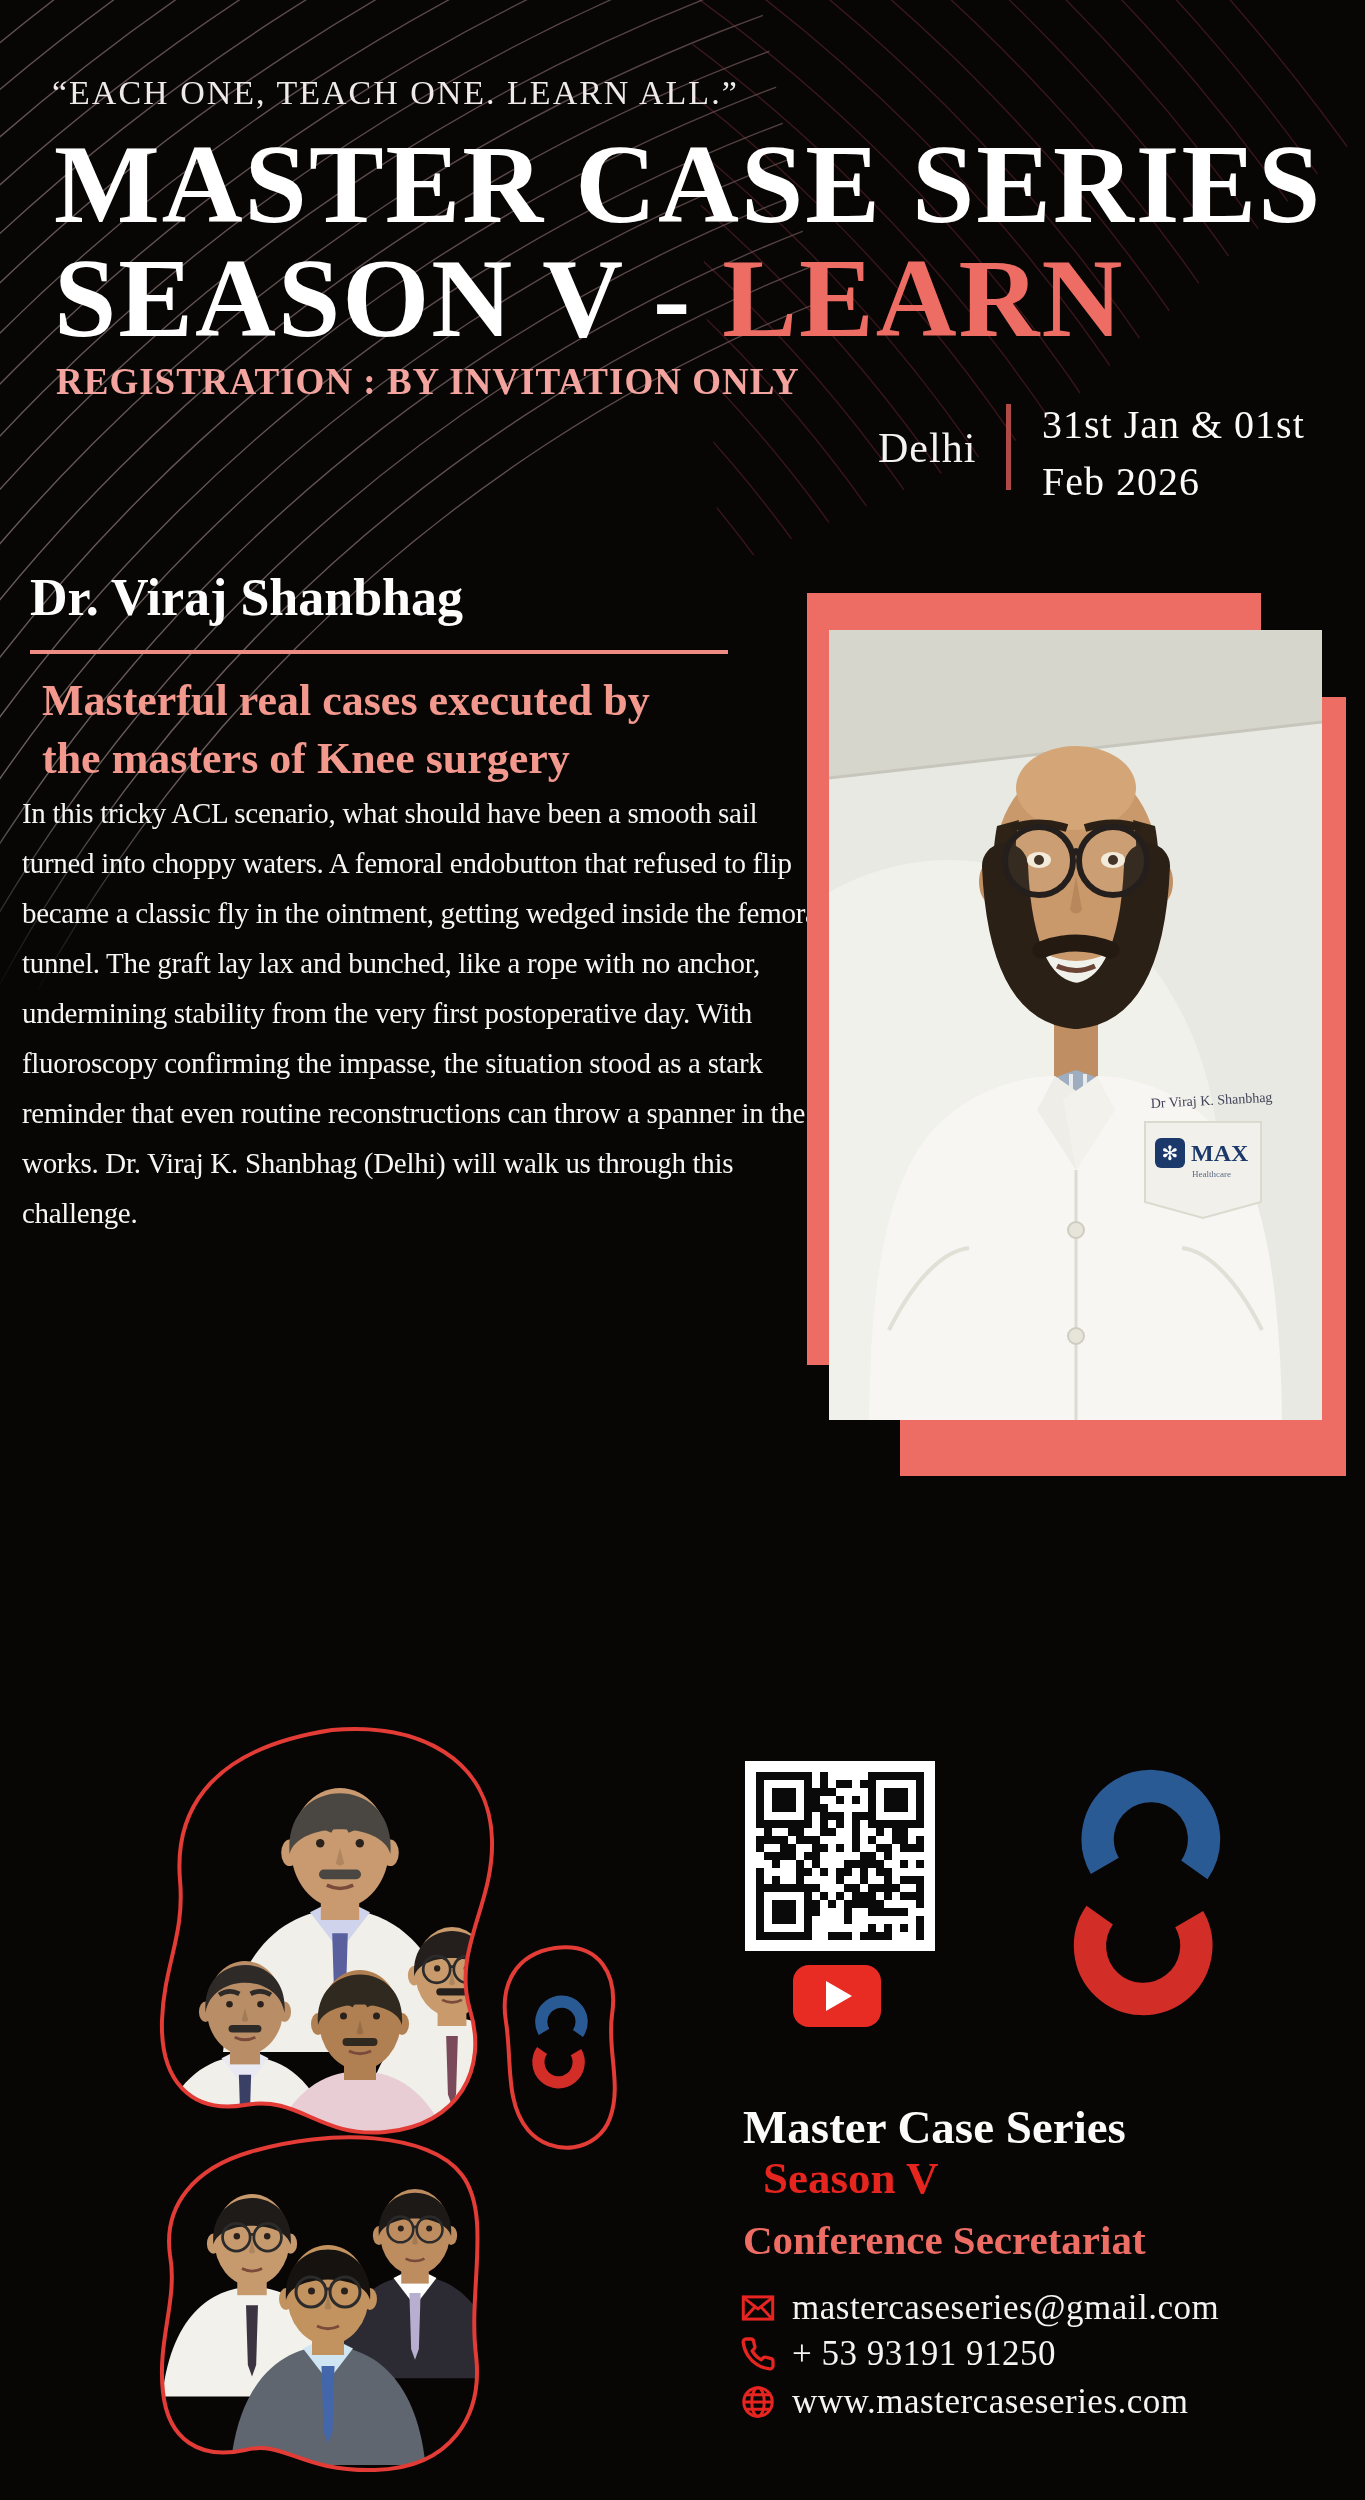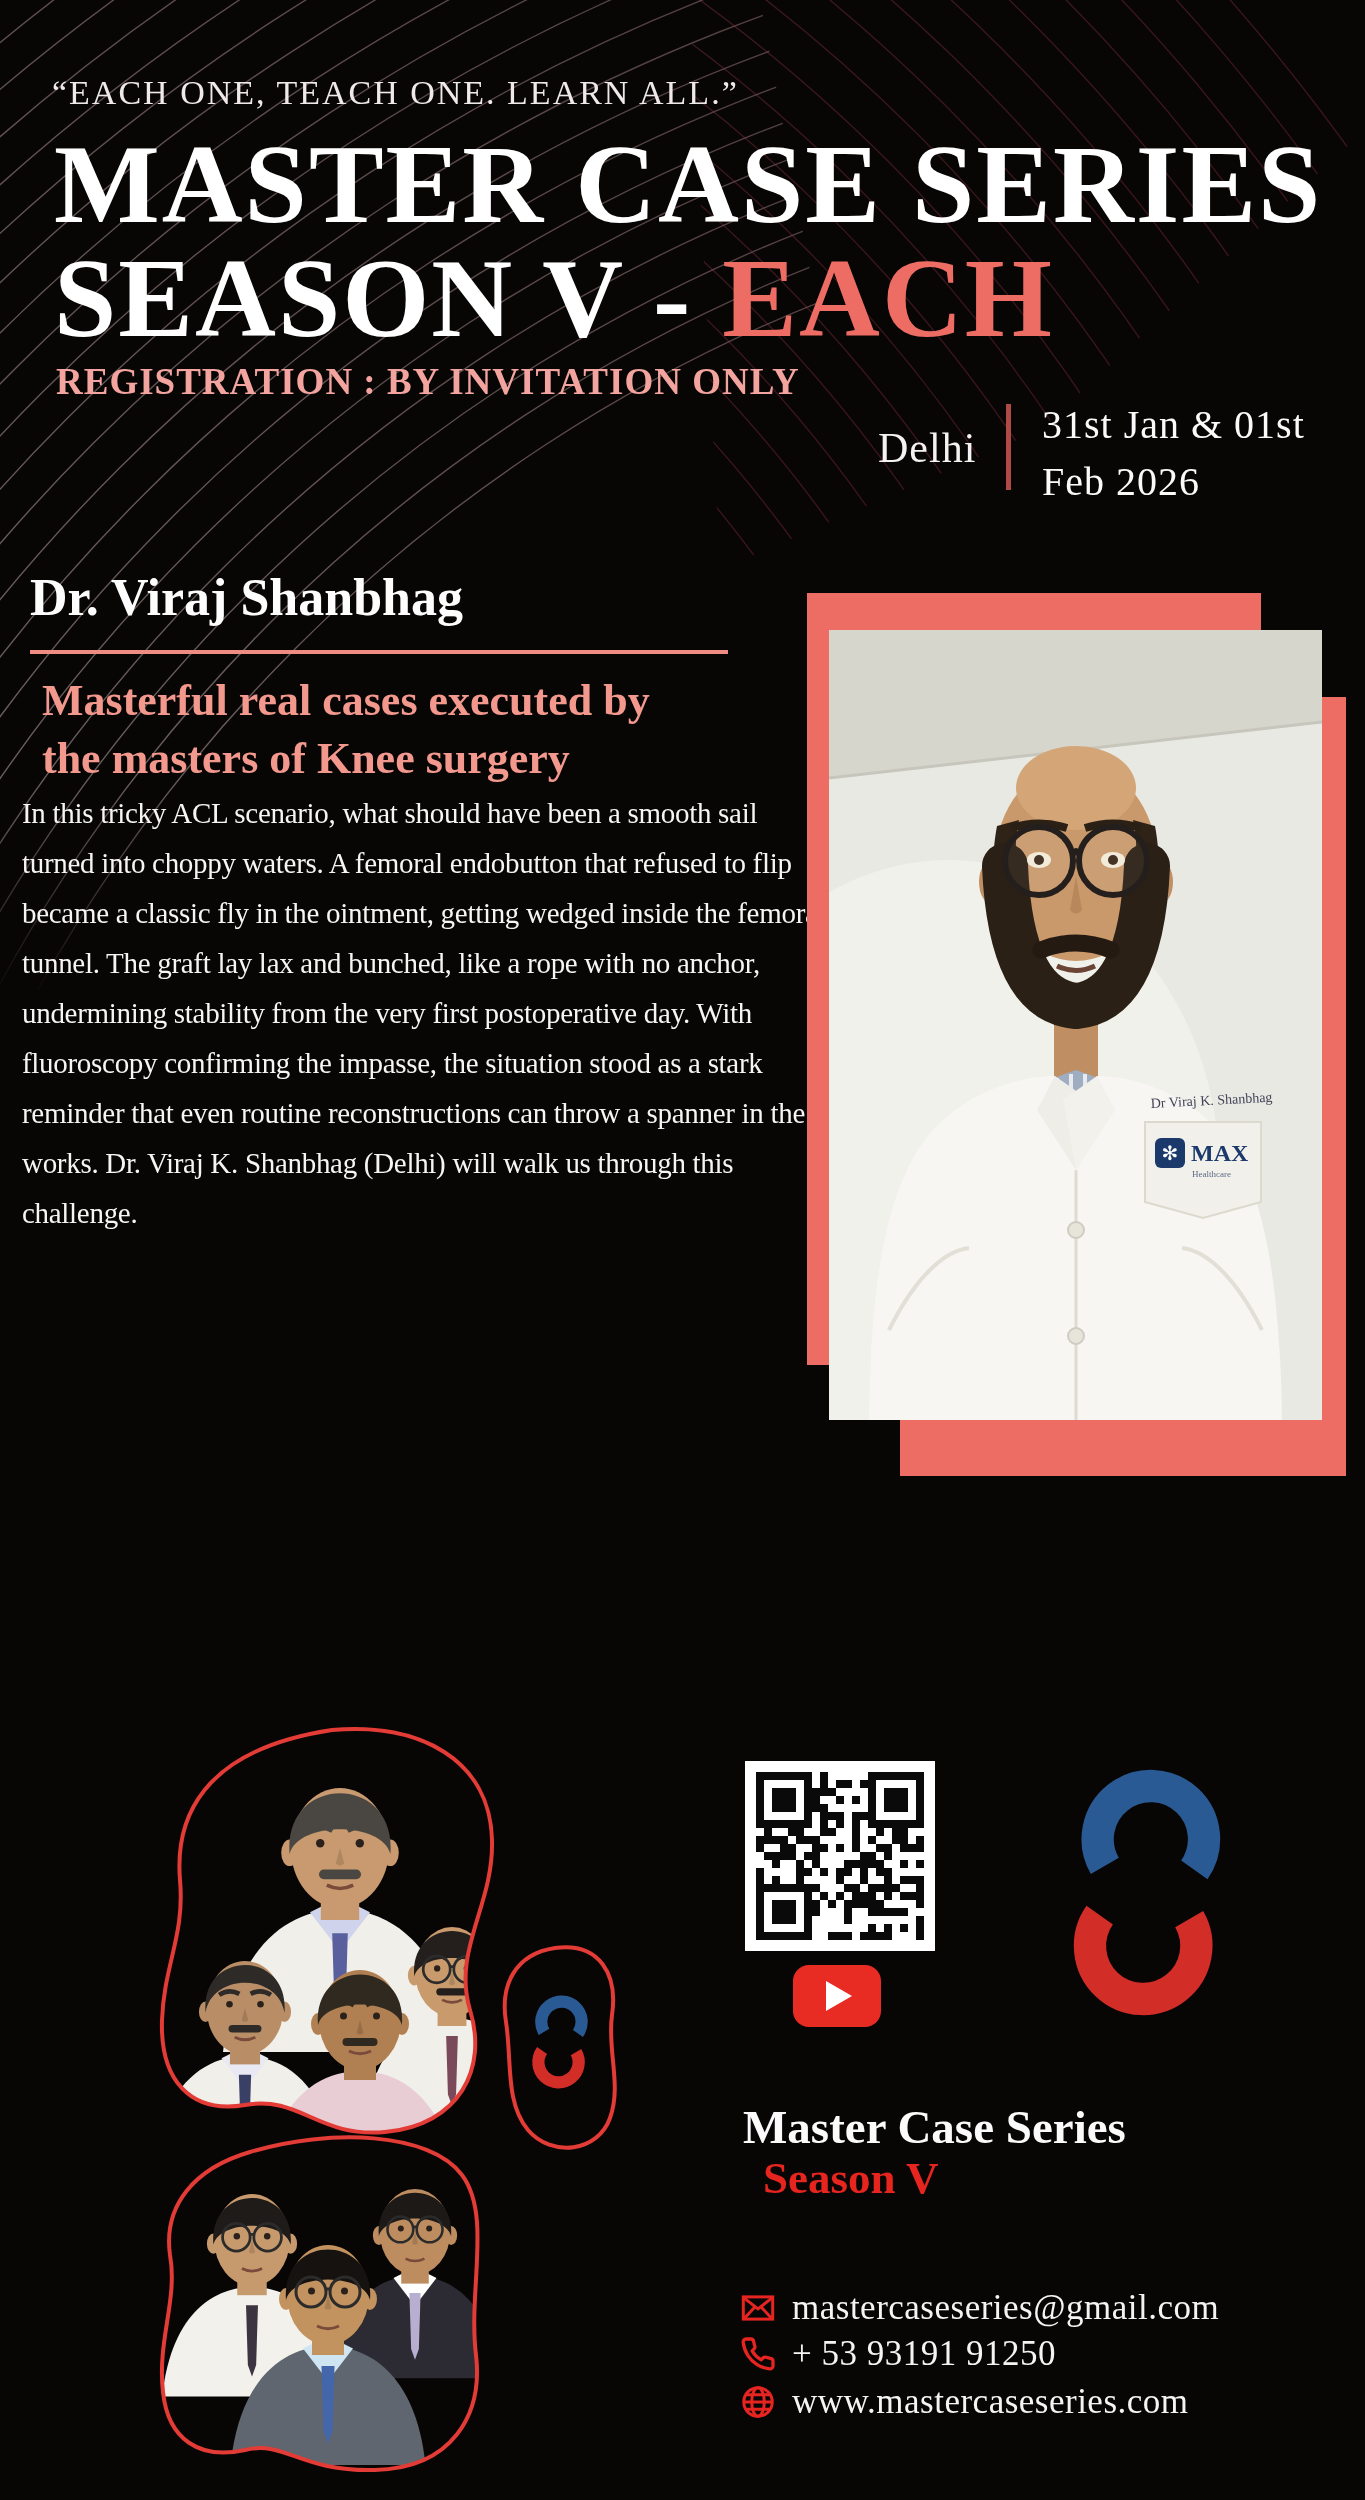--- a/index.html
+++ b/index.html
@@ -115,21 +115,21 @@
           <circle cx="-250" cy="1300" r="1850" fill="none" stroke="url(#cg)" stroke-width="1.4"></circle>
           <circle cx="-250" cy="1300" r="1890" fill="none" stroke="url(#cg)" stroke-width="1.4"></circle>
           <circle cx="-250" cy="1300" r="1930" fill="none" stroke="url(#cg)" stroke-width="1.4"></circle>
           <circle cx="-250" cy="1300" r="1970" fill="none" stroke="url(#cg)" stroke-width="1.4"></circle>
         </g>
     </g>
   </svg>
 
   <div class="abs quote">“EACH ONE, TEACH ONE. LEARN ALL.”</div>
   <div class="abs title title1">MASTER CASE SERIES</div>
-  <div class="abs title title2"><span>SEASON V - </span><span class="knee">EACH</span></div>
+  <div class="abs title title2"><span>SEASON V - </span><span class="knee">LEARN</span></div>
   <div class="abs registration">REGISTRATION : BY INVITATION ONLY</div>
   <div class="abs city">Delhi</div>
   <div class="abs vdivider"></div>
   <div class="abs dates">
     <div>31st Jan &amp; 01st</div>
     <div>Feb 2026</div>
   </div>
 
   <div class="abs drname">Dr. Viraj Shanbhag</div>
   <div class="abs drunderline"></div>
@@ -506,20 +506,21 @@
         <rect x="171" y="171" width="8" height="8"></rect>
       </g>
   </svg>
 
   <div class="abs yt">
       <div class="tri"></div>
     </div>
 
   <div class="abs brand1">Master Case Series</div>
   <div class="abs brand2">Season V</div>
+  <div class="abs secretariat">Conference Secretariat</div>
 
   <div class="abs contact-row c1">
     <svg viewBox="0 0 24 24">
       <rect x="2.2" y="4.6" width="19.6" height="14.8" fill="none" stroke="#e62420" stroke-width="2"></rect>
       <path d="M2.8,5.4 L12,12.6 L21.2,5.4 M3,18.8 L9.6,11.6 M21,18.8 L14.4,11.6" fill="none" stroke="#e62420" stroke-width="2"></path>
     </svg>
     <span class="contact-val">mastercaseseries@gmail.com</span>
   </div>
   <div class="abs contact-row c2">
     <svg viewBox="0 0 24 24">

